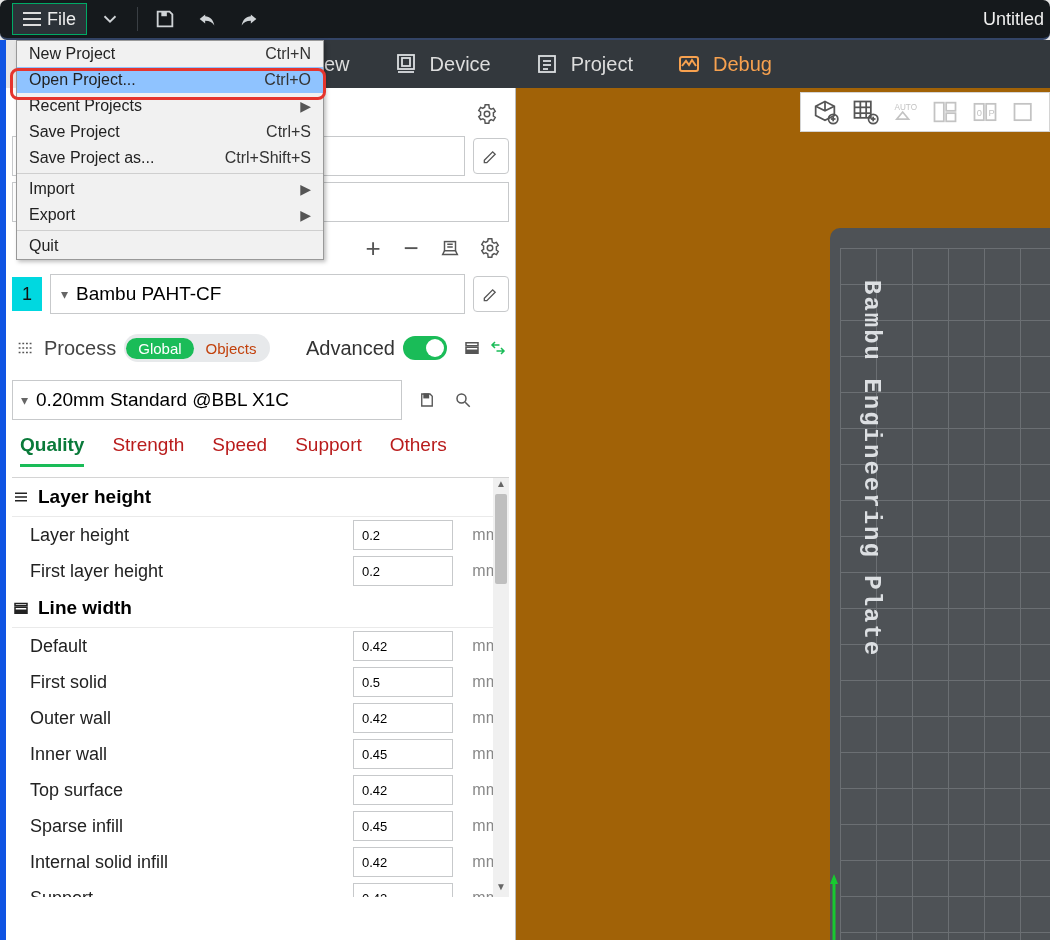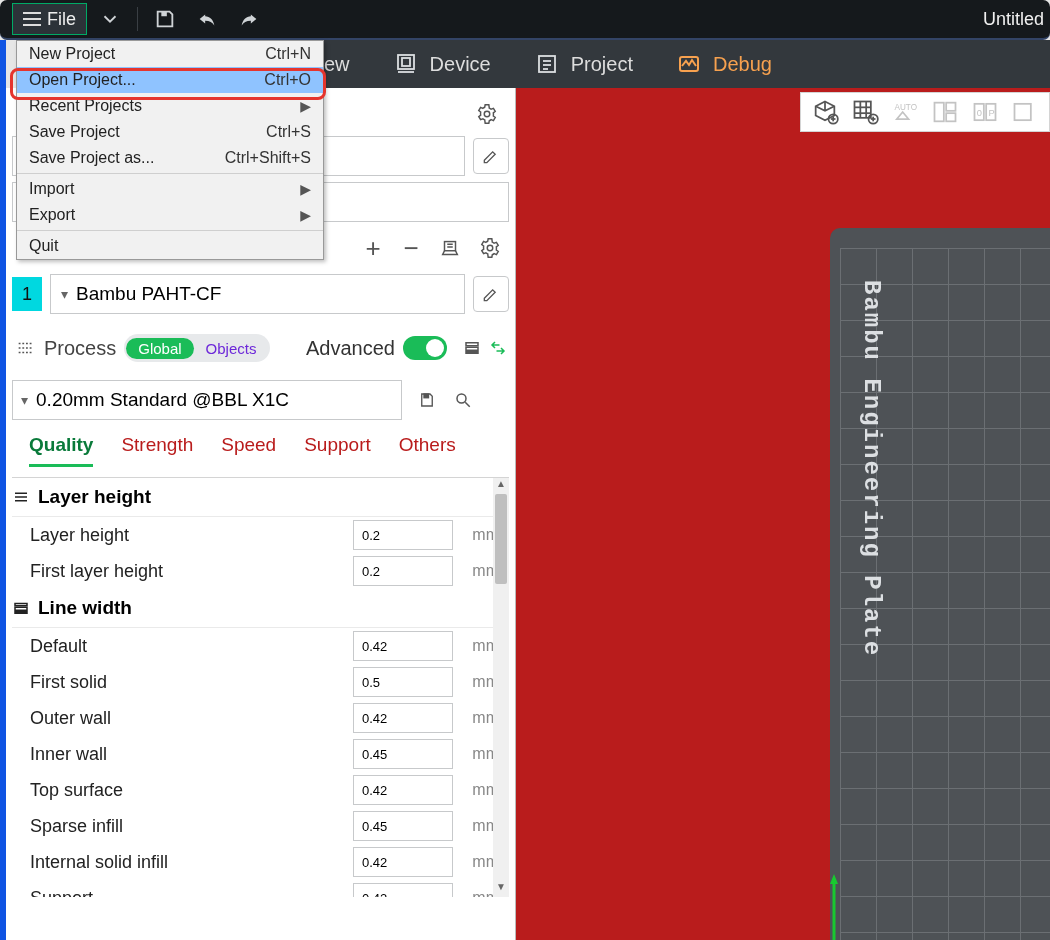--- a/index.html
+++ b/index.html
@@ -44,32 +44,32 @@
 
   .fil-row{display:flex;align-items:center;gap:8px;margin:6px 0 14px 0;}
   .swatch{width:30px;height:34px;background:#00d8e0;display:flex;align-items:center;justify-content:center;font-size:18px;color:#111;}
   .fil-sel{flex:1;height:40px;border:1px solid #c7c9cb;display:flex;align-items:center;padding:0 10px;font-size:19px;}
 
   .proc-row{display:flex;align-items:center;height:40px;margin-top:10px;margin-bottom:6px;}
   .proc-row .sh-icon{width:28px;display:flex;justify-content:center;}
   .pill-wrap{display:flex;background:#e7e9eb;border-radius:20px;height:28px;align-items:center;margin-left:8px;padding:2px;}
   .pill{padding:2px 12px;border-radius:20px;font-size:15px;}
   .pill.active{background:#1abc58;color:#fff;}
-  .pill.inactive{color:#6d28d9;}
+  .pill.inactive{color:#c2410c;}
   .adv-label{margin-left:auto;font-size:20px;color:#333;margin-right:8px;}
   .switch{width:44px;height:24px;border-radius:12px;background:#1abc58;position:relative;margin-right:10px;}
   .switch::after{content:"";position:absolute;right:3px;top:3px;width:18px;height:18px;border-radius:50%;background:#fff;}
   .small-ic{width:22px;height:22px;display:flex;align-items:center;justify-content:center;cursor:pointer;margin-left:4px;}
   .small-ic svg{width:18px;height:18px;}
   .small-ic.green svg{stroke:#1abc58;}
 
   .preset-row{display:flex;align-items:center;margin:12px 0;gap:10px;}
   .preset-sel{flex:0 0 390px;height:40px;border:1px solid #c7c9cb;display:flex;align-items:center;padding:0 8px;font-size:19px;}
 
-  .subtabs{display:flex;gap:28px;margin:14px 2px 0 17px;font-size:19px;}
+  .subtabs{display:flex;gap:28px;margin:14px 2px 0 8px;font-size:19px;}
   .subtab{padding-bottom:8px;color:#b91c1c;cursor:pointer;}
   .subtab.active{color:#0a7a3a;border-bottom:3px solid #1abc58;font-weight:600;}
 
   .param-scroll{margin-top:10px;border-top:1px solid #d4d4d4;overflow-y:auto;height:420px;position:relative;}
   .group-head{display:flex;align-items:center;gap:8px;padding:8px 2px 8px 0;border-bottom:1px solid #eaeaea;font-size:19px;font-weight:600;}
   .group-head svg{width:18px;height:18px;}
   .prow{display:flex;align-items:center;height:36px;padding-left:18px;padding-right:10px;}
   .pname{font-size:18px;color:#222;}
   .prow .val{margin-left:auto;display:flex;align-items:center;}
   .prow input{width:100px;height:30px;border:1px solid #c7c9cb;padding:0 8px;font-size:13px;}
@@ -83,21 +83,21 @@
   
   .file-menu{position:absolute;left:16px;top:40px;width:308px;background:#f1f1f1;border:1px solid #999;box-shadow:2px 2px 4px rgba(0,0,0,.25);z-index:100;}
   .file-menu .m-sep{height:1px;background:#cfcfcf;margin:2px 0;}
   .m-item{display:flex;align-items:center;height:26px;padding:0 12px;font-size:16px;color:#222;cursor:pointer;}
   .m-item .shortcut{margin-left:auto;color:#333;}
   .m-item .sub{margin-left:auto;color:#555;font-size:14px;}
   .m-item.highlight{background:#8fc3ff;text-align:center;}
   .redbox{position:absolute;left:10px;top:68px;width:316px;height:32px;border:3px solid #e5352e;border-radius:8px;z-index:101;pointer-events:none;}
 
   
-  .viewport{position:absolute;left:516px;top:88px;right:0;bottom:0;background:#b91c1c;overflow:hidden;}
+  .viewport{position:absolute;left:516px;top:88px;right:0;bottom:0;background:#a16207;overflow:hidden;}
   .vp-toolbar{position:absolute;right:0;top:4px;height:40px;display:flex;align-items:center;background:#fff;border:1px solid #d4d4d4;padding:0 4px;}
   .vp-btn{width:40px;height:36px;display:flex;align-items:center;justify-content:center;cursor:pointer;}
   .vp-btn svg{width:28px;height:28px;stroke:#555;fill:none;stroke-width:1.5;}
   .vp-btn.dim svg{stroke:#c3c3c3;}
 
   .plate-wrap{position:absolute;right:-10px;top:140px;width:230px;height:760px;}
   .plate-bg{position:absolute;left:0;top:0;width:100%;height:100%;background:#4e5256;border-radius:10px 0 0 10px;}
   .plate-label{position:absolute;top:52px;left:28px;color:#dcdfe2;font-family:"Courier New",monospace;font-size:24px;font-weight:bold;writing-mode:vertical-rl;letter-spacing:2px;}
   .plate-grid{position:absolute;left:10px;top:20px;right:0;bottom:40px;
     background-image:linear-gradient(#6b6f73 1px,transparent 1px),linear-gradient(90deg,#6b6f73 1px,transparent 1px);

